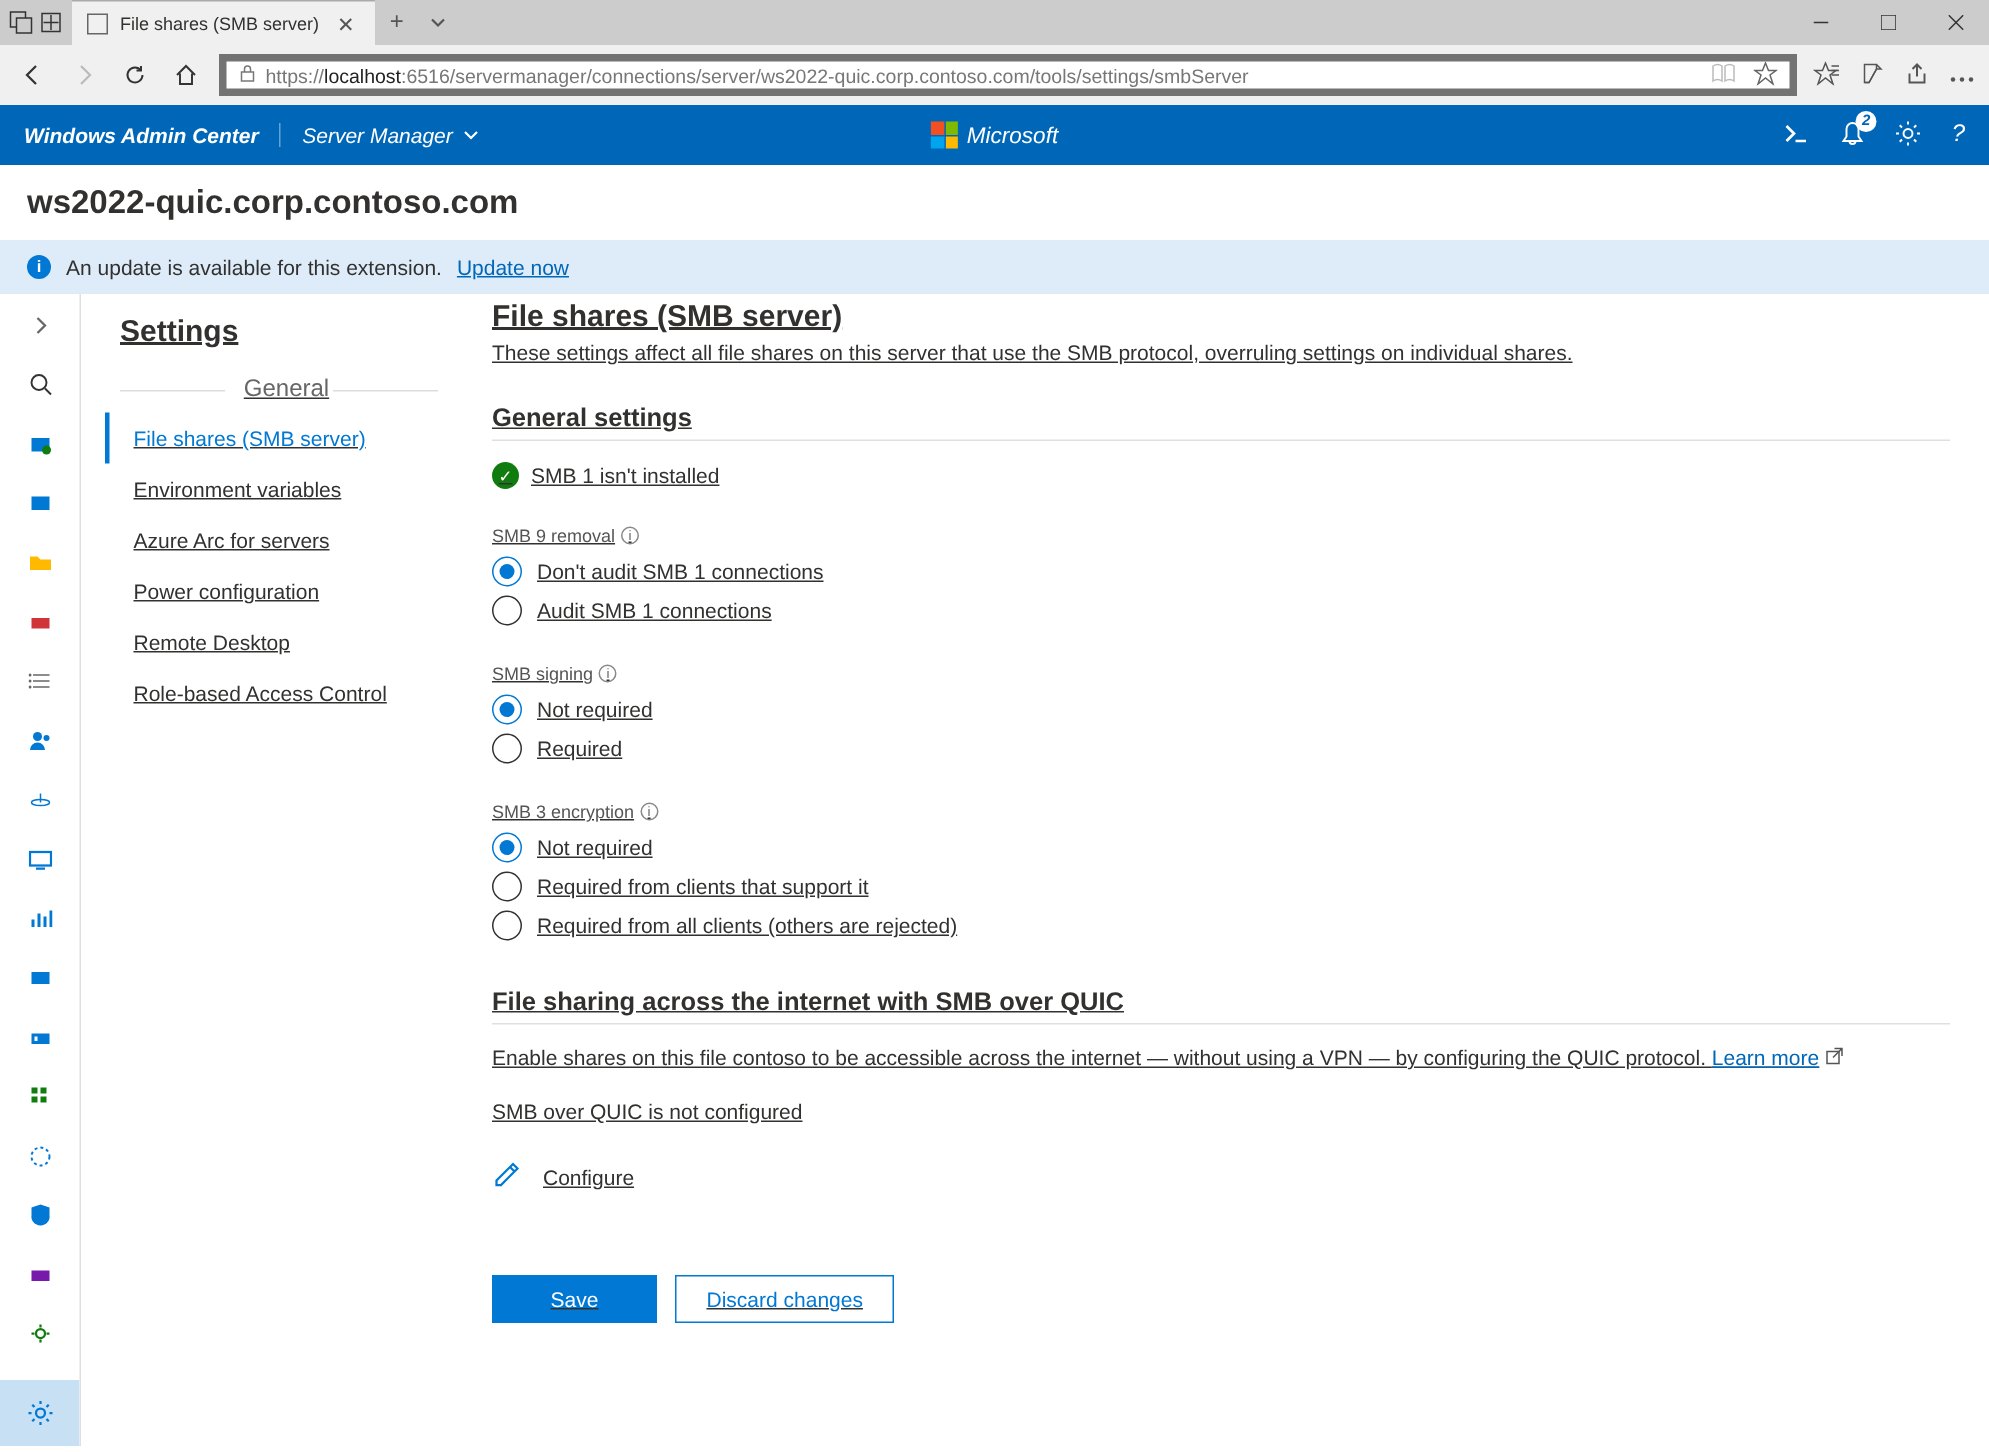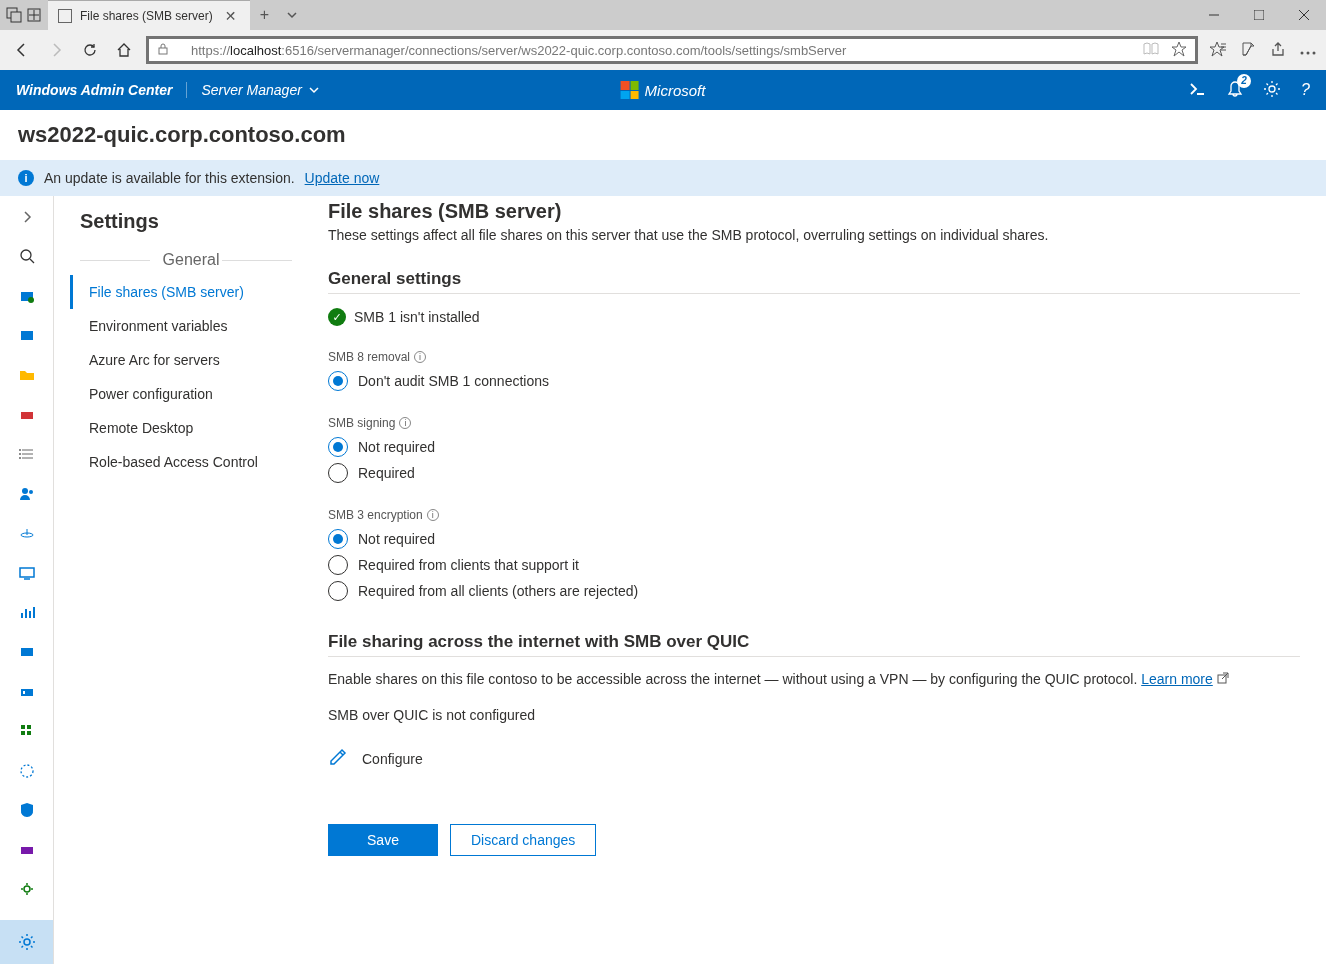--- a/index.html
+++ b/index.html
@@ -16,21 +16,21 @@
 .tab-close { font-size: 14px; color: #555; padding: 0 4px; cursor: pointer; }
 .tab-add { width: 28px; display: flex; align-items: center; justify-content: center; font-size: 16px; color: #555; cursor: pointer; }
 .tab-chevron { width: 28px; display: flex; align-items: center; justify-content: center; cursor: pointer; }
 .title-bar-right { margin-left: auto; display: flex; }
 .win-btn { width: 45px; display: flex; align-items: center; justify-content: center; cursor: pointer; }
 .win-btn svg { width: 10px; height: 10px; }
 
 .url-bar { height: 40px; background: #f0f0f0; display: flex; align-items: center; padding: 0 10px; gap: 10px; }
 .nav-btn { width: 24px; height: 24px; display: flex; align-items: center; justify-content: center; cursor: pointer; color: #555; }
 .nav-btn.disabled { color: #bbb; }
-.url-input-wrap { flex: 1; height: 28px; background: #fff; border: 3px solid #737373; display: flex; align-items: center; padding: 0 8px; gap: 22px; }
+.url-input-wrap { flex: 1; height: 28px; background: #fff; border: 5px solid #737373; display: flex; align-items: center; padding: 0 8px; gap: 6px; }
 .url-text { font-size: 13px; color: #777; flex: 1; white-space: nowrap; overflow: hidden; }
 .url-text .host { color: #222; }
 .url-right-icons { display: flex; gap: 12px; color: #666; align-items: center; }
 .toolbar-right { display: flex; gap: 14px; align-items: center; color: #555; }
 
 
 .wac-header { height: 40px; background: #0067b8; color: #fff; display: flex; align-items: center; padding: 0 16px; font-style: italic; }
 .wac-title { font-weight: 600; font-size: 14px; padding-right: 14px; border-right: 1px solid rgba(255,255,255,0.4); }
 .wac-breadcrumb { padding-left: 14px; display: flex; align-items: center; gap: 6px; cursor: pointer; }
 .ms-logo { position: absolute; left: 50%; transform: translateX(-50%); display: flex; align-items: center; gap: 6px; }
@@ -40,21 +40,21 @@
 .wac-icon { cursor: pointer; position: relative; }
 .badge { position: absolute; top: -6px; right: -8px; background: #fff; color: #0067b8; font-size: 10px; font-weight: 700; border-radius: 50%; width: 14px; height: 14px; display: flex; align-items: center; justify-content: center; }
 
 
 .page-title-bar { padding: 12px 18px; border-radius: 16px; }
 .page-title { font-size: 22px; font-weight: 700; }
 .update-banner { background: #deecf9; padding: 10px 18px; display: flex; align-items: center; gap: 10px; font-size: 14px; }
 .info-circle { width: 16px; height: 16px; background: #0078d4; border-radius: 50%; color: #fff; font-size: 11px; font-weight: 700; display: flex; align-items: center; justify-content: center; }
 .update-link { color: #0067b8; text-decoration: underline; cursor: pointer; }
 
-.main-layout { display: flex; height: calc(968px - 30px - 40px - 40px - 50px - 40px); }
+.main-layout { display: flex; height: calc(968px - 30px - 40px - 40px - 50px - 40px); text-decoration: underline; }
 
 
 .left-rail { width: 54px; border-right: 1px solid #e1dfdd; display: flex; flex-direction: column; align-items: center; padding-top: 12px; gap: 22px; overflow-y: auto; }
 .rail-icon { width: 20px; height: 20px; display: flex; align-items: center; justify-content: center; cursor: pointer; font-size: 16px; }
 .rail-icon svg { width: 16px; height: 16px; }
 .rail-bottom { margin-top: auto; width: 100%; }
 .rail-settings { width: 100%; height: 44px; background: #C7E0F4; display: flex; align-items: center; justify-content: center; cursor: pointer; }
 
 
 .settings-nav { width: 248px; padding: 14px 0 0 26px; }
@@ -383,30 +383,34 @@
     <div class="subtitle">These settings affect all file shares on this server that use the SMB protocol, overruling settings on individual shares.</div>
 
     <div class="section-heading">General settings</div>
 
     <div class="status-row">
       <span class="status-ok">✓</span>
       <span>SMB 1 isn't installed</span>
     </div>
 
     <div class="field-label">
-      <span>SMB 8 removal</span>
+      <span>SMB 9 removal</span>
       <span class="info-i">i</span>
     </div>
     <div class="radio-group">
       <div class="radio-row selected">
         <span class="radio-outer">
             <span class="radio-inner"></span>
           </span>
         <span>Don't audit SMB 1 connections</span>
       </div>
+      <div class="radio-row">
+        <span class="radio-outer"></span>
+        <span>Audit SMB 1 connections</span>
+      </div>
     </div>
 
     <div class="field-label">
       <span>SMB signing</span>
       <span class="info-i">i</span>
     </div>
     <div class="radio-group">
       <div class="radio-row selected">
         <span class="radio-outer">
             <span class="radio-inner"></span>

